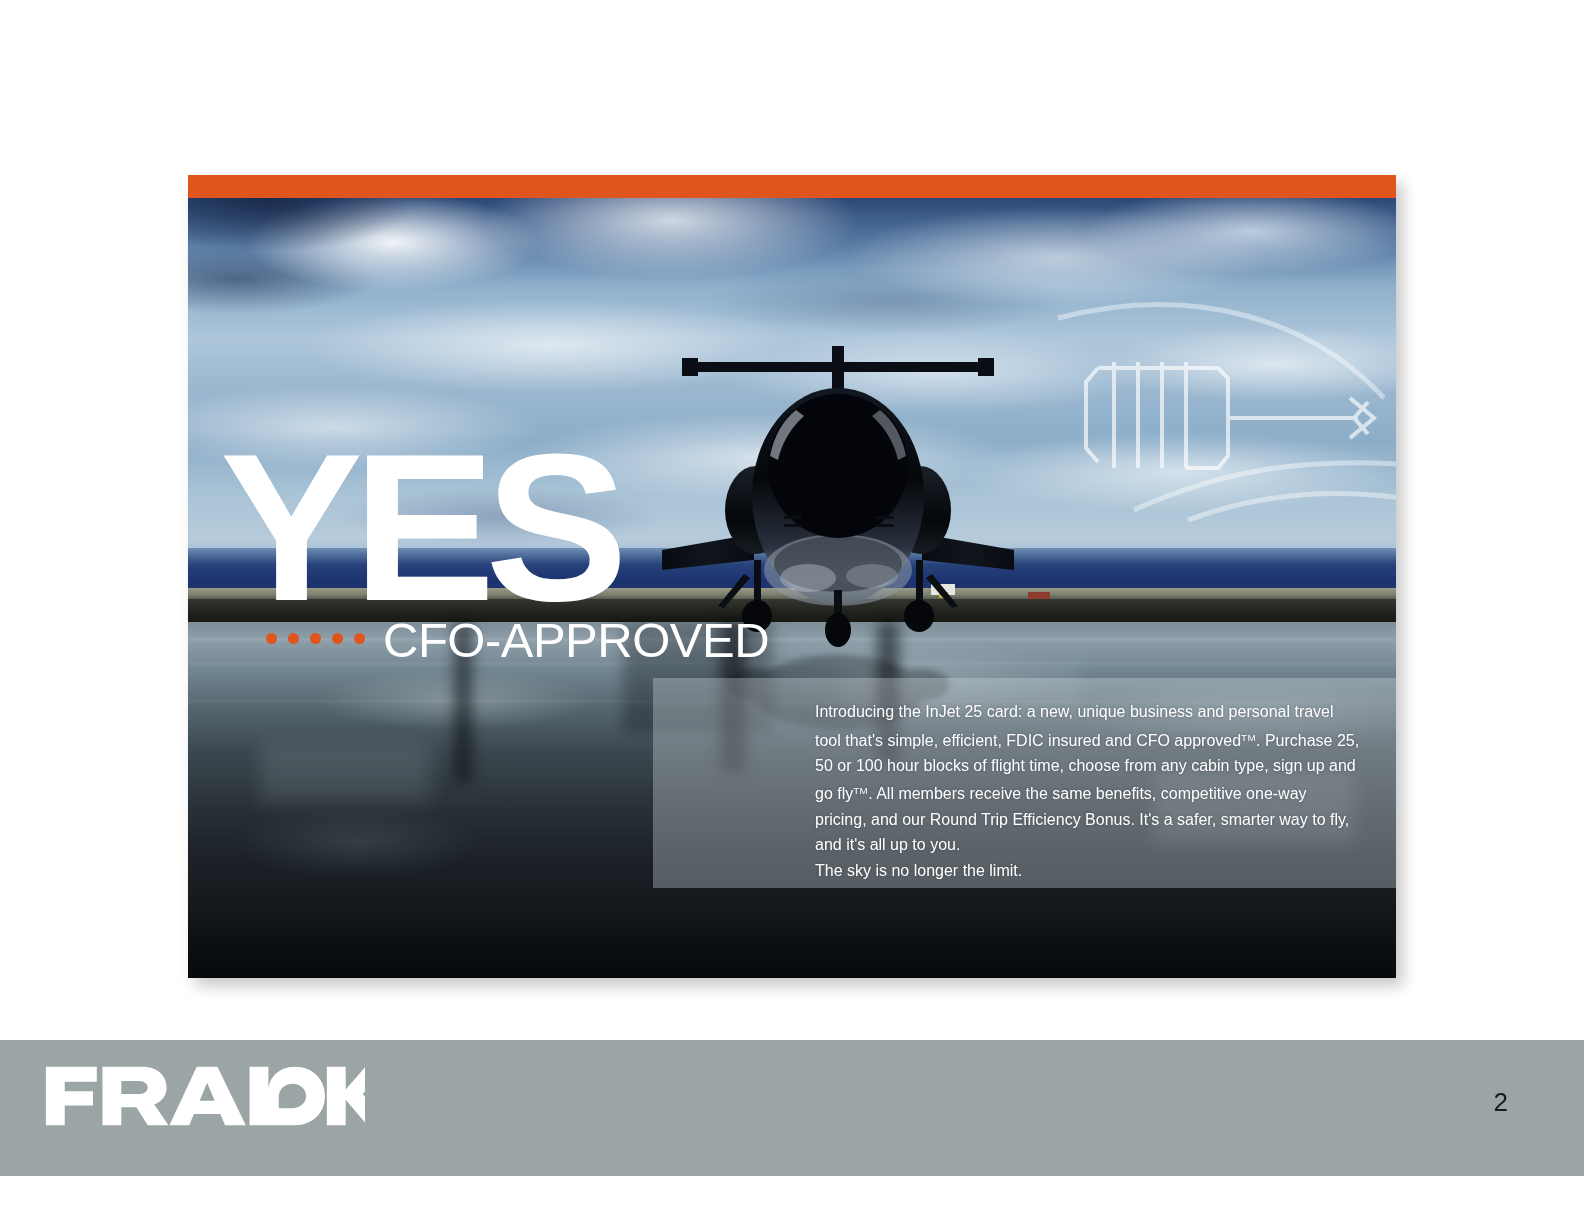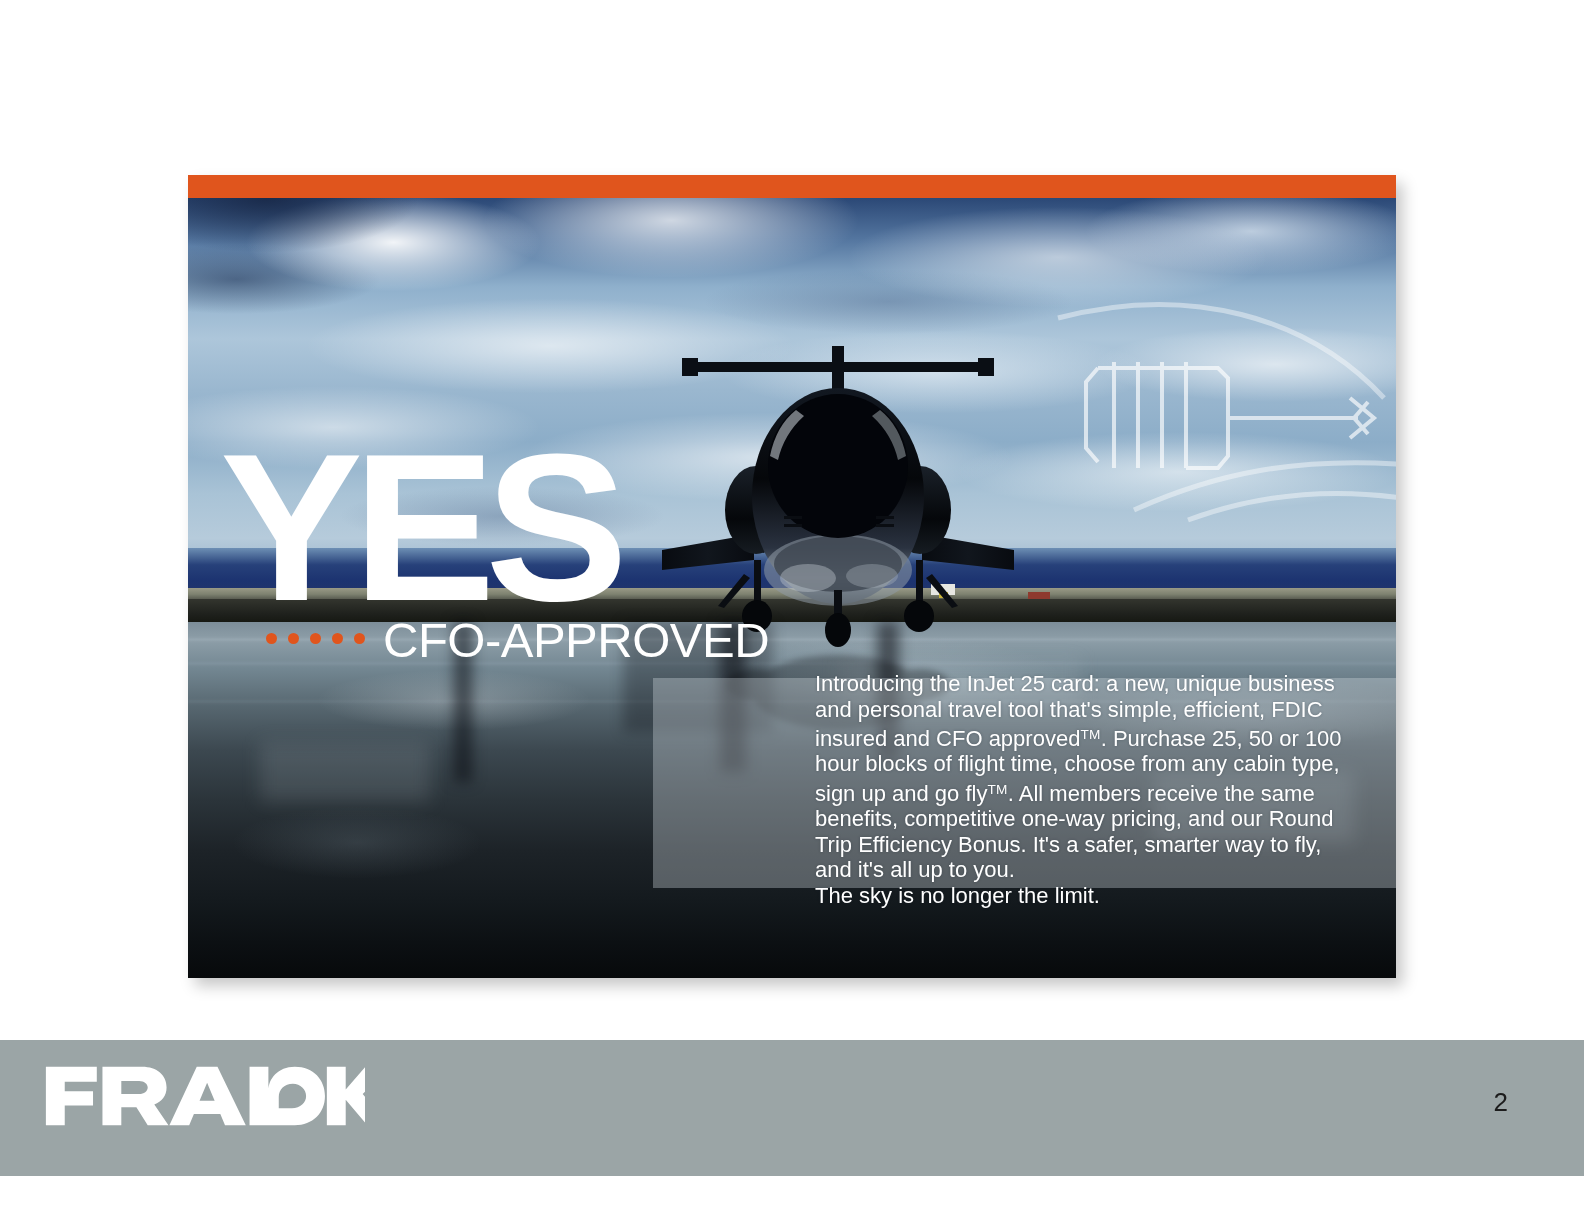--- a/index.html
+++ b/index.html
@@ -252,26 +252,26 @@
     left: 465px;
     top: 480px;
     width: 743px;
     height: 210px;
     background: rgba(214,222,228,0.34);
     z-index: 22;
   }
   .body-copy {
     position: absolute;
     left: 627px;
-    top: 473px;
+    top: 501px;
     width: 545px;
     z-index: 24;
     color: #ffffff;
     font-family: "Liberation Sans", sans-serif;
-    font-size: 22px;
+    font-size: 16px;
     line-height: 25.5px;
     font-weight: normal;
     text-shadow: 0 0 3px rgba(20,30,40,0.30);
   }
   .body-copy p { margin: 0; }
   .body-copy p + p { }
   .body-copy sup { font-size: 0.62em; vertical-align: 0.50em; letter-spacing: 0.3px; }
 
   
   .footer-bar {

